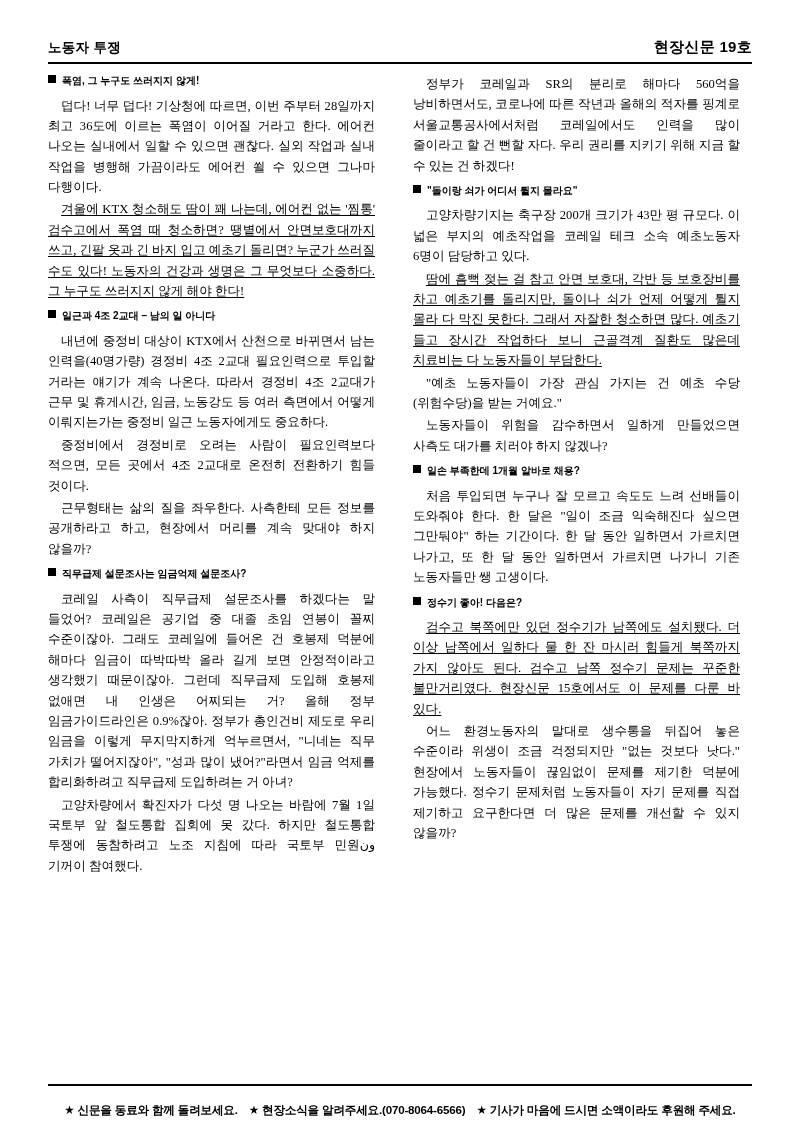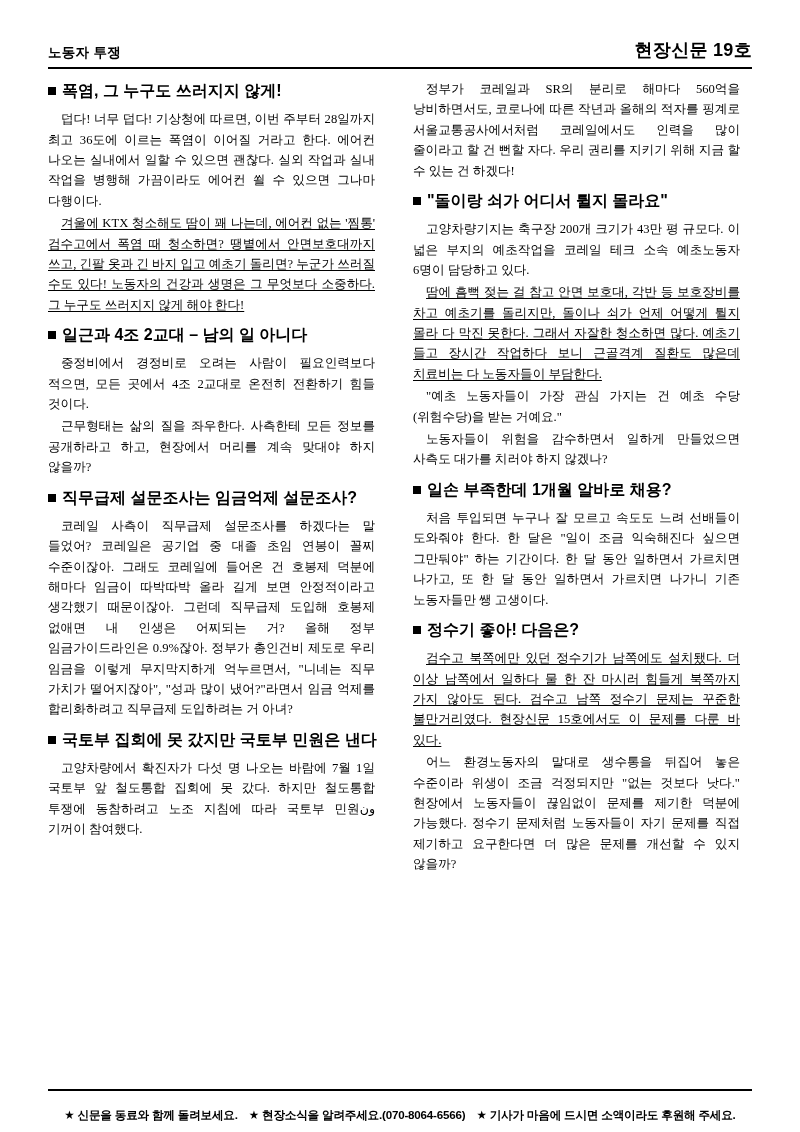--- a/index.html
+++ b/index.html
@@ -26,21 +26,21 @@
     display: flex;
     justify-content: space-between;
     align-items: flex-end;
     font-family: "Liberation Sans", "DejaVu Sans", sans-serif;
     font-weight: bold;
     font-size: 13.5px;
     letter-spacing: 0.3px;
     padding-bottom: 5px;
   }
   .masthead .right {
-    font-size: 18px;
+    font-size: 15px;
   }
   .rule-top {
     border-top: 2px solid #000;
     margin-bottom: 10px;
   }
   
   .columns {
     display: flex;
     gap: 26px;
     height: 1002px;
@@ -48,21 +48,21 @@
   .col {
     width: 340px;
     font-size: 12.6px;
     line-height: 1.62;
     text-align: justify;
     text-justify: inter-character;
     word-break: keep-all;
   }
   h2.heading {
     font-family: "Liberation Sans", "DejaVu Sans", sans-serif;
-    font-size: 16px;
+    font-size: 10px;
     font-weight: bold;
     margin: 8px 0 7px 0;
     line-height: 1.45;
   }
   h2.heading:first-child {
     margin-top: 0;
   }
   h2.heading .sq {
     display: inline-block;
     width: 8px;
@@ -111,31 +111,29 @@
 
       <h2 class="heading">
         <span class="sq"></span><span>폭염, 그 누구도 쓰러지지 않게!</span>
       </h2>
       <p>덥다! 너무 덥다! 기상청에 따르면, 이번 주부터 28일까지 최고 36도에 이르는 폭염이 이어질 거라고 한다. 에어컨 나오는 실내에서 일할 수 있으면 괜찮다. 실외 작업과 실내 작업을 병행해 가끔이라도 에어컨 쐴 수 있으면 그나마 다행이다.</p>
       <p class="u">겨울에 KTX 청소해도 땀이 꽤 나는데, 에어컨 없는 '찜통' 검수고에서 폭염 때 청소하면? 땡볕에서 안면보호대까지 쓰고, 긴팔 옷과 긴 바지 입고 예초기 돌리면? 누군가 쓰러질 수도 있다! 노동자의 건강과 생명은 그 무엇보다 소중하다. 그 누구도 쓰러지지 않게 해야 한다!</p>
 
       <h2 class="heading">
         <span class="sq"></span><span>일근과 4조 2교대 – 남의 일 아니다</span>
       </h2>
+      <p>내년에 중정비 대상이 KTX에서 산천으로 바뀌면서 남는 인력을(40명가량) 경정비 4조 2교대 필요인력으로 투입할 거라는 얘기가 계속 나온다. 따라서 경정비 4조 2교대가 근무 및 휴게시간, 임금, 노동강도 등 여러 측면에서 어떻게 이뤄지는가는 중정비 일근 노동자에게도 중요하다.</p>
       <p>중정비에서 경정비로 오려는 사람이 필요인력보다 적으면, 모든 곳에서 4조 2교대로 온전히 전환하기 힘들 것이다.</p>
       <p>근무형태는 삶의 질을 좌우한다. 사측한테 모든 정보를 공개하라고 하고, 현장에서 머리를 계속 맞대야 하지 않을까?</p>
 
       <h2 class="heading">
         <span class="sq"></span><span>직무급제 설문조사는 임금억제 설문조사?</span>
       </h2>
       <p>코레일 사측이 직무급제 설문조사를 하겠다는 말 들었어? 코레일은 공기업 중 대졸 초임 연봉이 꼴찌 수준이잖아. 그래도 코레일에 들어온 건 호봉제 덕분에 해마다 임금이 따박따박 올라 길게 보면 안정적이라고 생각했기 때문이잖아. 그런데 직무급제 도입해 호봉제 없애면 내 인생은 어찌되는 거? 올해 정부 임금가이드라인은 0.9%잖아. 정부가 총인건비 제도로 우리 임금을 이렇게 무지막지하게 억누르면서, "니네는 직무 가치가 떨어지잖아", "성과 많이 냈어?"라면서 임금 억제를 합리화하려고 직무급제 도입하려는 거 아녀?</p>
 
-      <h2 class="heading">
-        <span class="sq"></span><span>국토부 집회에 못 갔지만 국토부 민원은 낸다</span>
-      </h2>
       <p>고양차량에서 확진자가 다섯 명 나오는 바람에 7월 1일 국토부 앞 철도통합 집회에 못 갔다. 하지만 철도통합 투쟁에 동참하려고 노조 지침에 따라 국토부 민원ون 기꺼이 참여했다.</p>
 
     </div>
 
     <div class="col">
 
       <p>정부가 코레일과 SR의 분리로 해마다 560억을 낭비하면서도, 코로나에 따른 작년과 올해의 적자를 핑계로 서울교통공사에서처럼 코레일에서도 인력을 많이 줄이라고 할 건 뻔할 자다. 우리 권리를 지키기 위해 지금 할 수 있는 건 하겠다!</p>
 
       <h2 class="heading">
         <span class="sq"></span><span>"돌이랑 쇠가 어디서 튈지 몰라요"</span>

